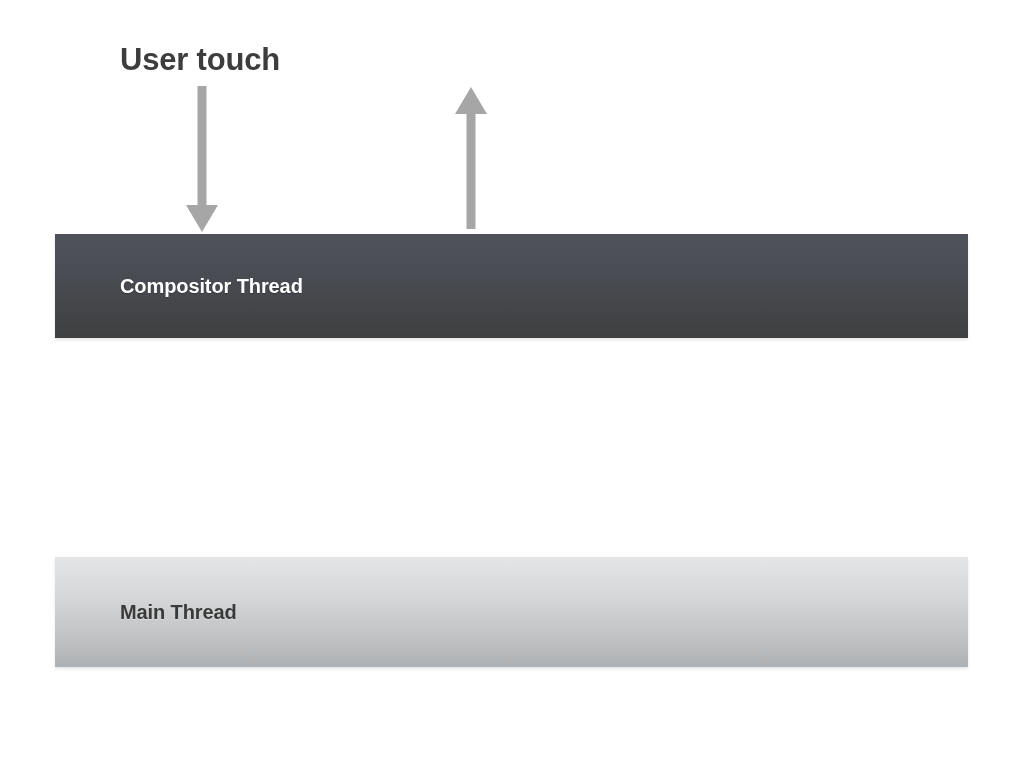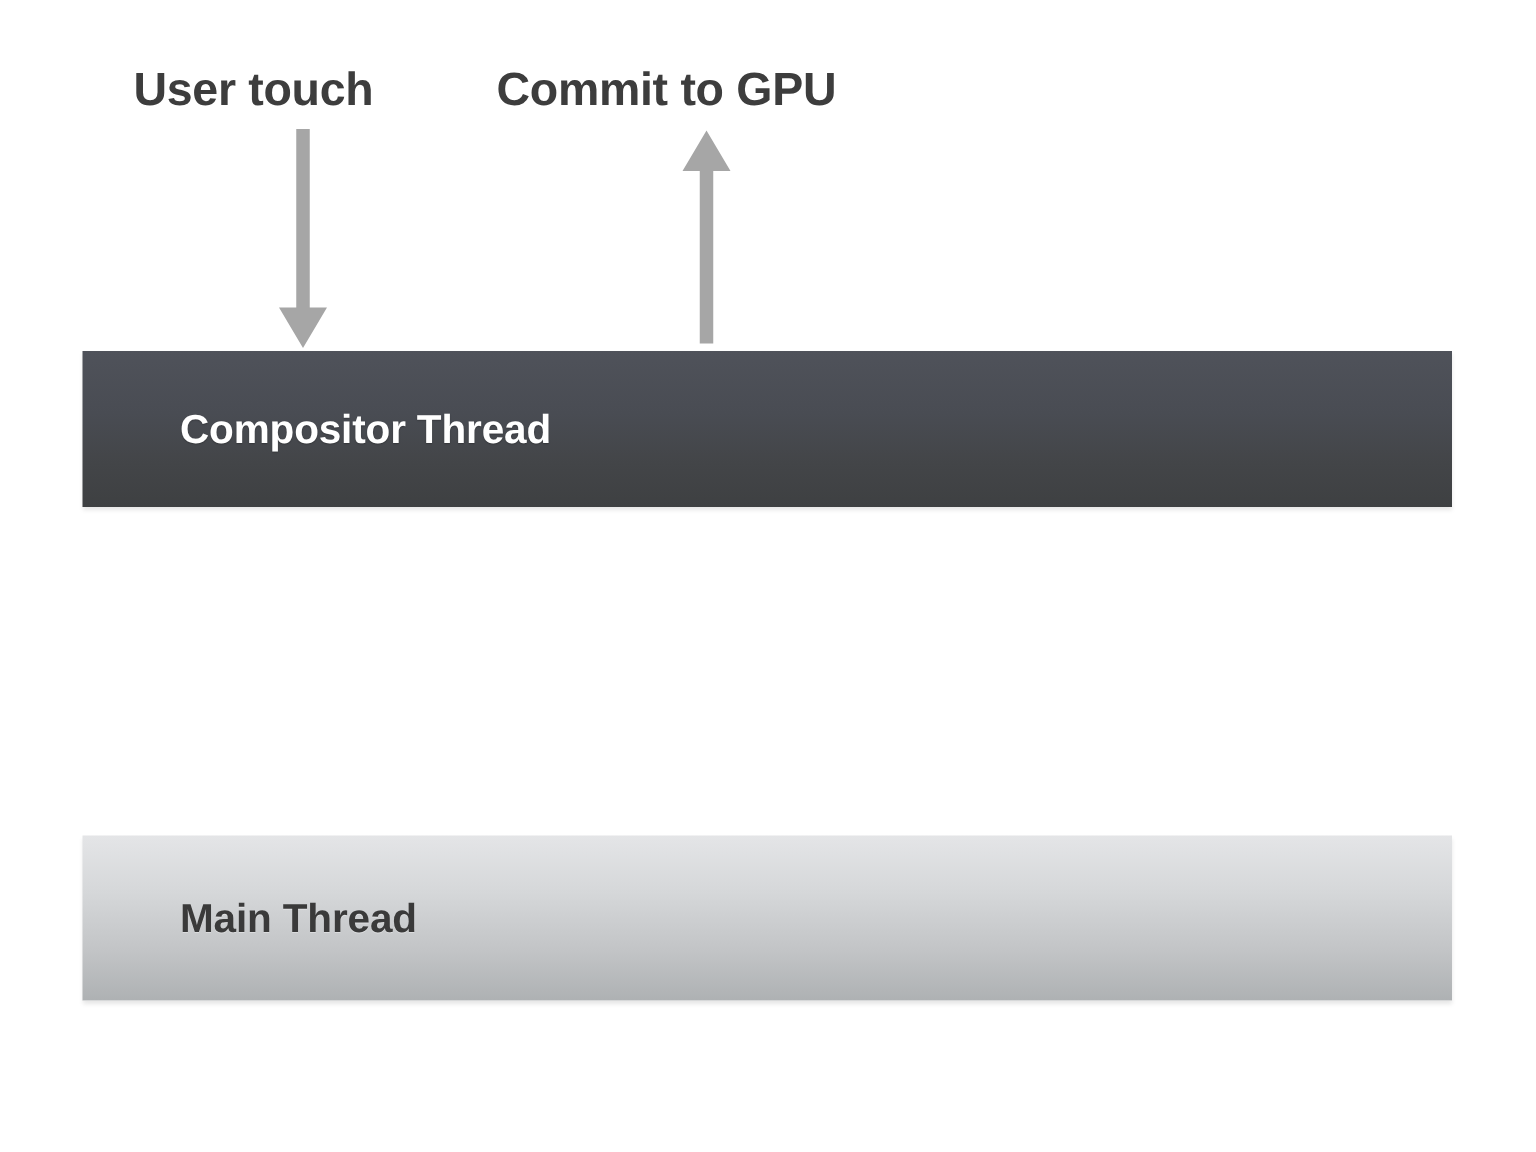--- a/index.html
+++ b/index.html
@@ -23,42 +23,42 @@
   
   .annotation-label {
     position: absolute;
     font-size: 31px;
     font-weight: bold;
     color: #3d3d3d;
     letter-spacing: -0.2px;
     white-space: nowrap;
     line-height: 1;
   }
-  #label-user-touch { left: 89px; top: 44px; text-align: center; }
+  #label-user-touch { left: 120px; top: 44px; text-align: center; }
   #label-commit-gpu { left: 331px; top: 44px; }
 
   
   .arrow {
     position: absolute;
     overflow: visible;
   }
   #arrow-user-touch { left: 180px; top: 84px; }
   #arrow-commit-gpu { left: 449px; top: 84px; }
 
   
   .thread-bar {
     position: absolute;
     left: 55px;
     width: 913px;
     display: flex;
     align-items: center;
     box-sizing: border-box;
   }
   .thread-bar-label {
-    font-size: 27px;
+    font-size: 20px;
     font-weight: bold;
     letter-spacing: -0.1px;
     padding-left: 65px;
     line-height: 1;
     white-space: nowrap;
   }
 
   #bar-compositor-thread {
     top: 234px;
     height: 104px;
@@ -81,21 +81,20 @@
     text-shadow: 0 1px 0 rgba(255,255,255,0.35);
   }
 </style>
 </head>
 <body>
 
 <div id="canvas">
 
   <div class="annotation-label" id="label-user-touch">User touch</div>
 
-  <div class="annotation-label" id="label-commit-gpu">Commit to GPU</div>
 
   <svg class="arrow" id="arrow-user-touch" width="44" height="152" viewBox="0 0 44 152" aria-hidden="true">
     <path d="M17.5 2 L26.5 2 L26.5 121 L38 121 L22 148 L6 121 L17.5 121 Z" fill="#a6a6a6"></path>
   </svg>
 
   <svg class="arrow" id="arrow-commit-gpu" width="44" height="152" viewBox="0 0 44 152" aria-hidden="true">
     <path d="M22 3 L38 30 L26.5 30 L26.5 145 L17.5 145 L17.5 30 L6 30 Z" fill="#a6a6a6"></path>
   </svg>
 
   <div class="thread-bar" id="bar-compositor-thread">

